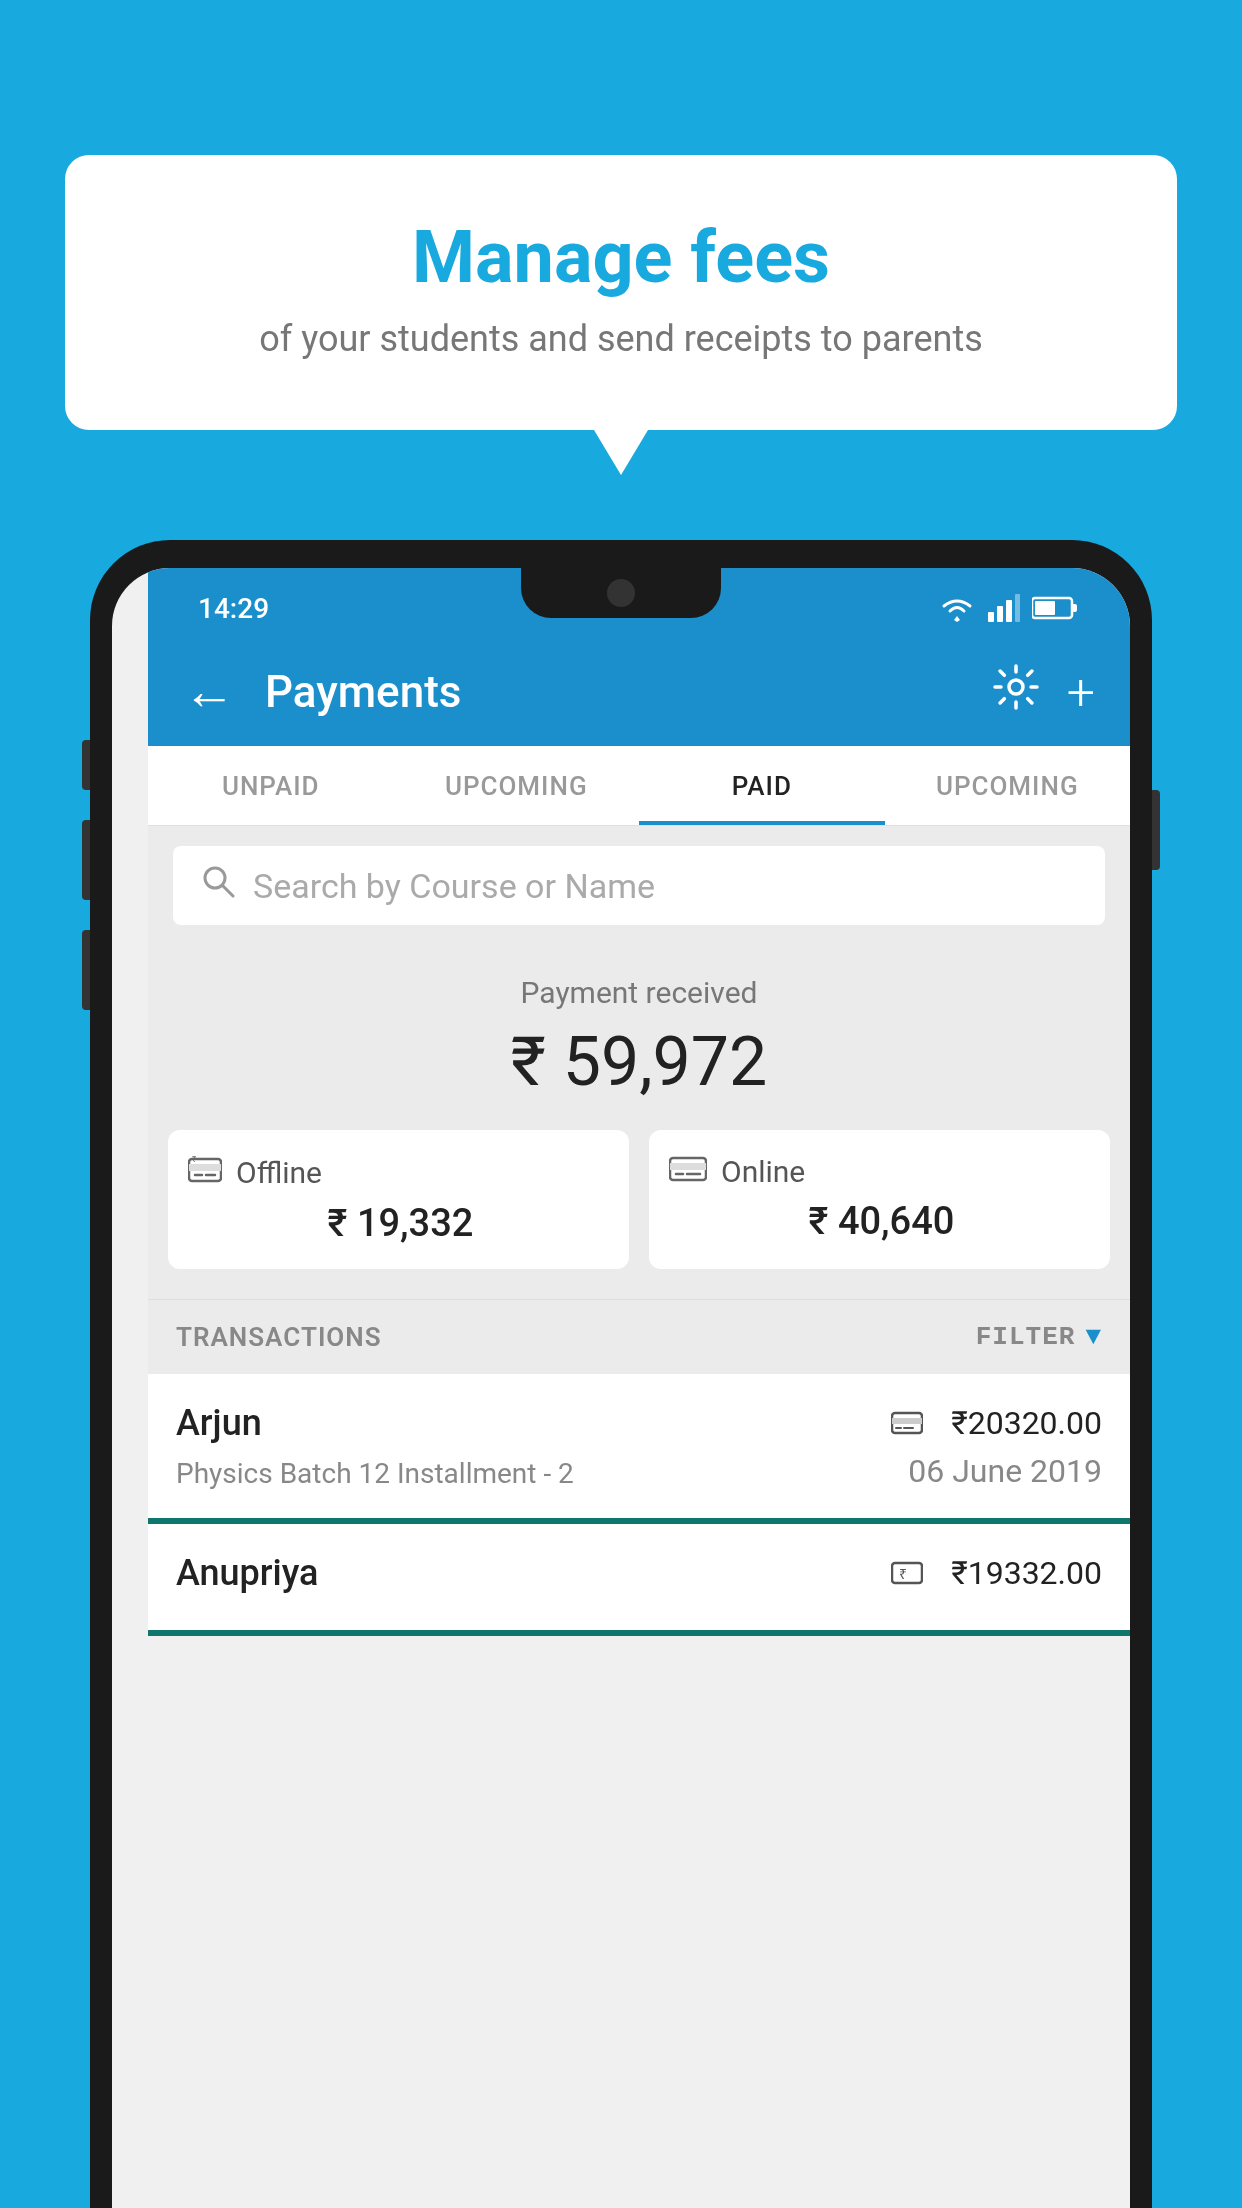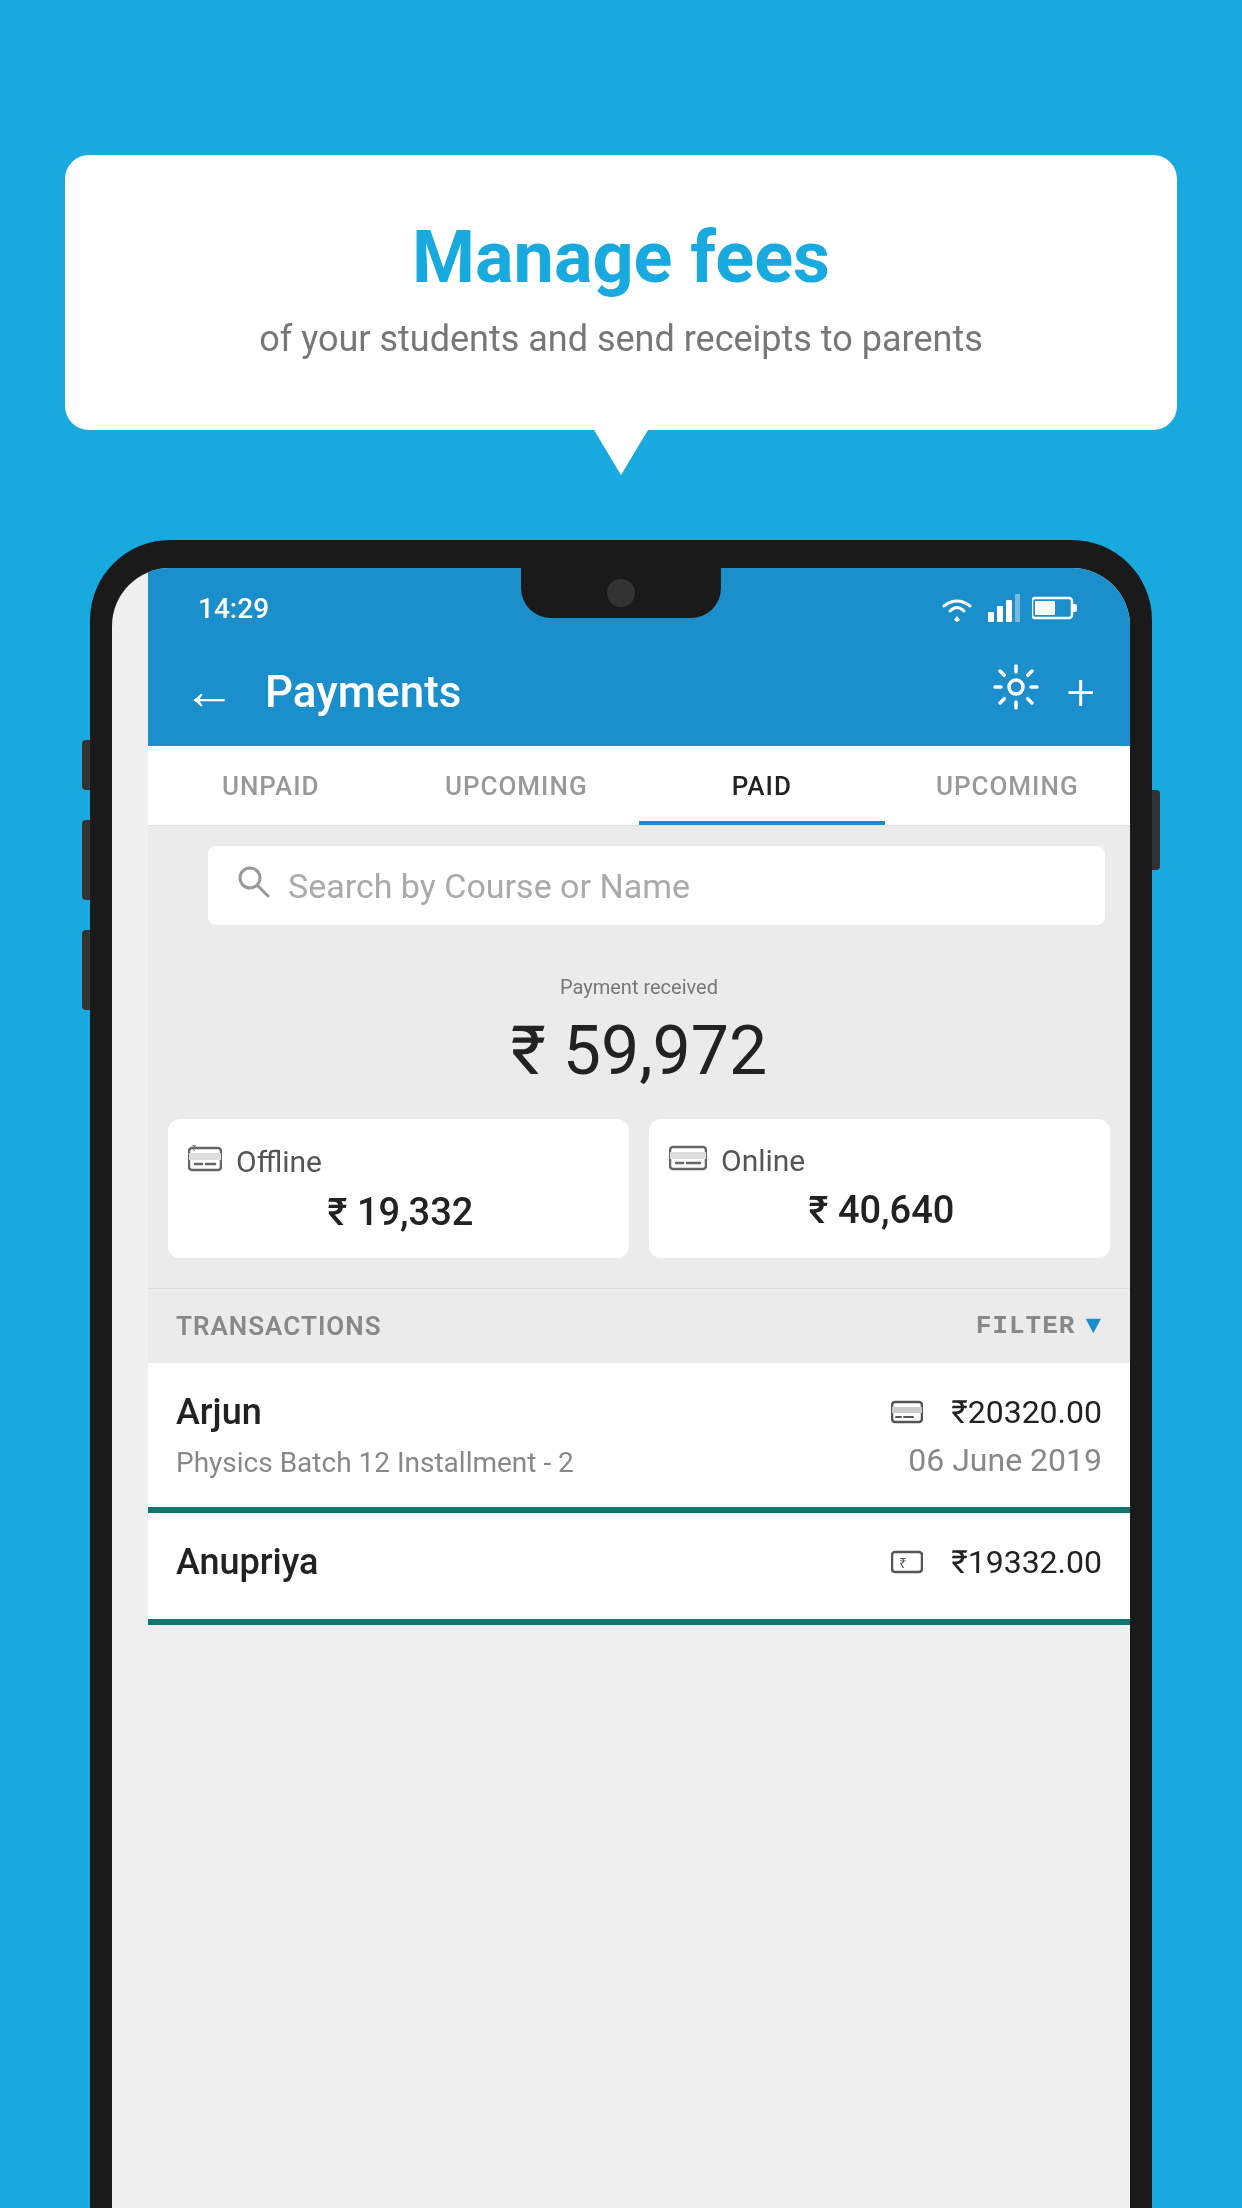--- a/index.html
+++ b/index.html
@@ -194,39 +194,38 @@
       background: #ebebeb;
       padding: 20px 25px;
     }
     .search-box {
       background: white;
       border-radius: 8px;
       display: flex;
       align-items: center;
       padding: 18px 28px;
       gap: 18px;
-      margin-left: 35px;
     }
     .search-icon-wrap {
       color: #888;
       font-size: 36px;
     }
     .search-placeholder {
       font-size: 34px;
       color: #aaa;
     }
 
     
     .payment-summary {
       background: #ebebeb;
       padding: 30px 20px 30px;
       text-align: center;
     }
     .payment-label {
-      font-size: 20px;
+      font-size: 30px;
       color: #777;
       margin-bottom: 12px;
     }
     .payment-amount {
       font-size: 68px;
       color: #222;
       font-weight: 400;
       margin-bottom: 28px;
     }
     .payment-cards {

